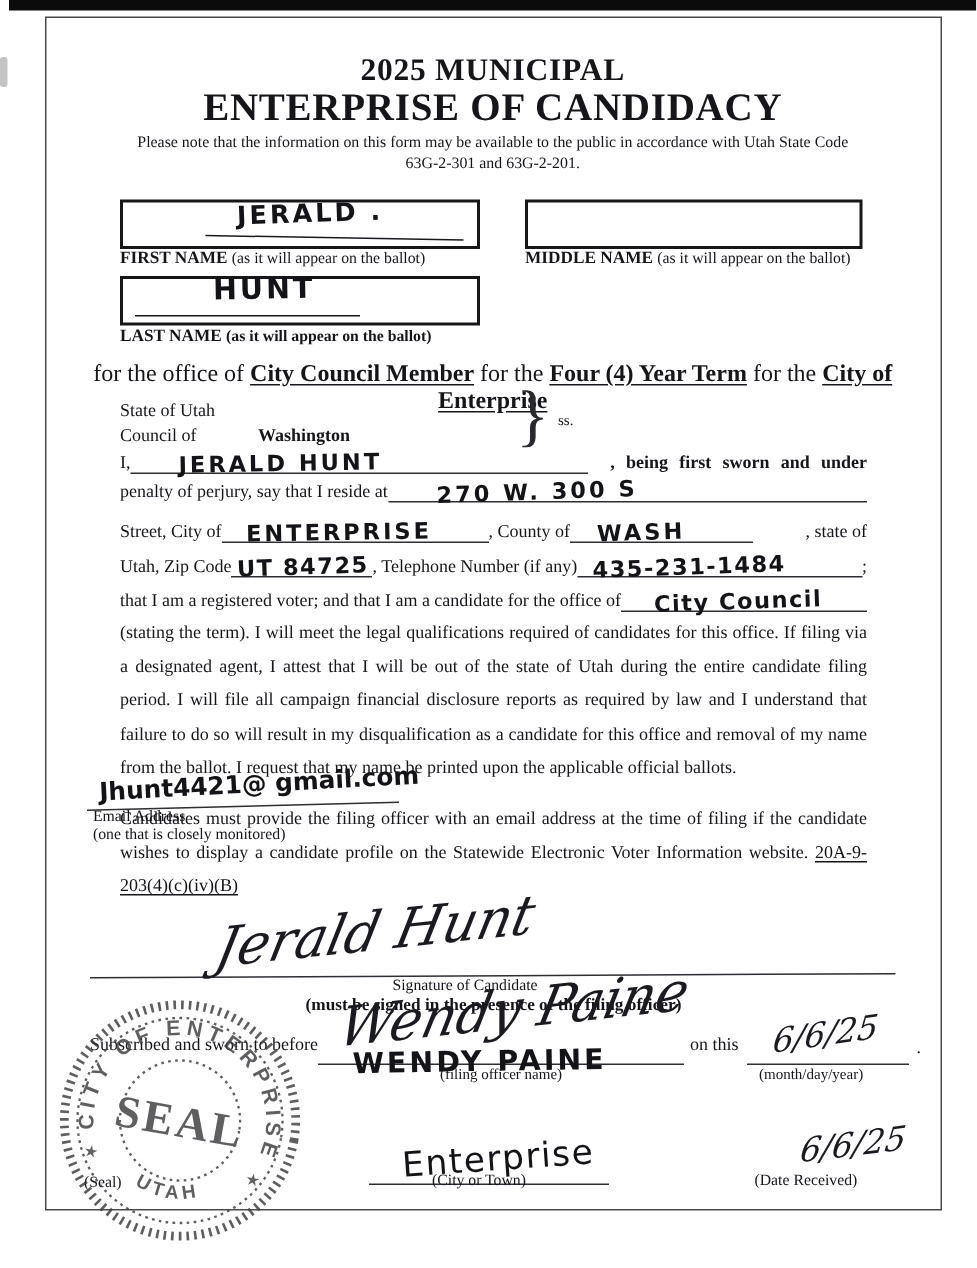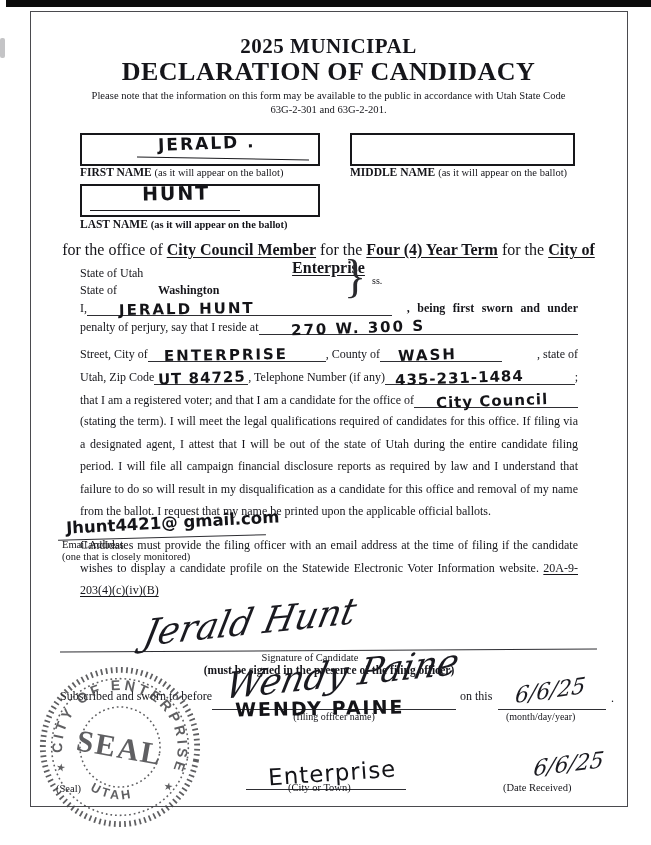--- a/index.html
+++ b/index.html
@@ -49,21 +49,21 @@
 </head>
 <body>
 
 <div class="canvas">
 
   <div class="scanbar"></div>
   <div class="smudge"></div>
   <div class="pborder"></div>
 
   <div class="abs ctr title1">2025 MUNICIPAL</div>
-  <div class="abs ctr title2">DECLARATION OF CANDIDACY</div>
+  <div class="abs ctr title2">ENTERPRISE OF CANDIDACY</div>
   <div class="abs ctr notice">
     <span>Please note that the information on this form may be available to the public in accordance with Utah State Code</span><br>
     <span>63G-2-301 and 63G-2-201.</span>
   </div>
 
   <div class="namebox" style="left:80px;top:133px;width:236px;">
     <span class="hw caps" style="left:76px;top:-2px;transform:rotate(-2deg);">JERALD .</span>
     <div class="ink" style="left:55px;top:23px;width:172px;transform:rotate(1deg);"></div>
   </div>
   <div class="flabel" style="left:80px;top:166px;">
@@ -92,21 +92,21 @@
     <span>for the office of</span>
     <span class="bu">City Council Member</span>
     <span>for the</span>
     <span class="bu">Four (4) Year Term</span>
     <span>for the</span>
     <span class="bu">City of Enterprise</span>
   </div>
 
   <div class="abs t" style="left:80px;top:266px;">State of Utah</div>
   <div class="abs t" style="left:80px;top:283px;">
-    <span>State of</span>
+    <span>Council of</span>
     <b style="margin-left:38px;">Washington</b>
   </div>
   <div class="abs brace" style="left:344px;top:254px;">}</div>
   <div class="abs" style="left:372px;top:275px;font-size:10px;">ss.</div>
 
   <div class="frow" style="top:301px;">
     <span class="lbl">I,</span>
     <span class="fill" style="width:305px;">
       <span class="hw caps" style="left:32px;font-size:15px;transform:rotate(-1deg);">JERALD HUNT</span>
     </span>

